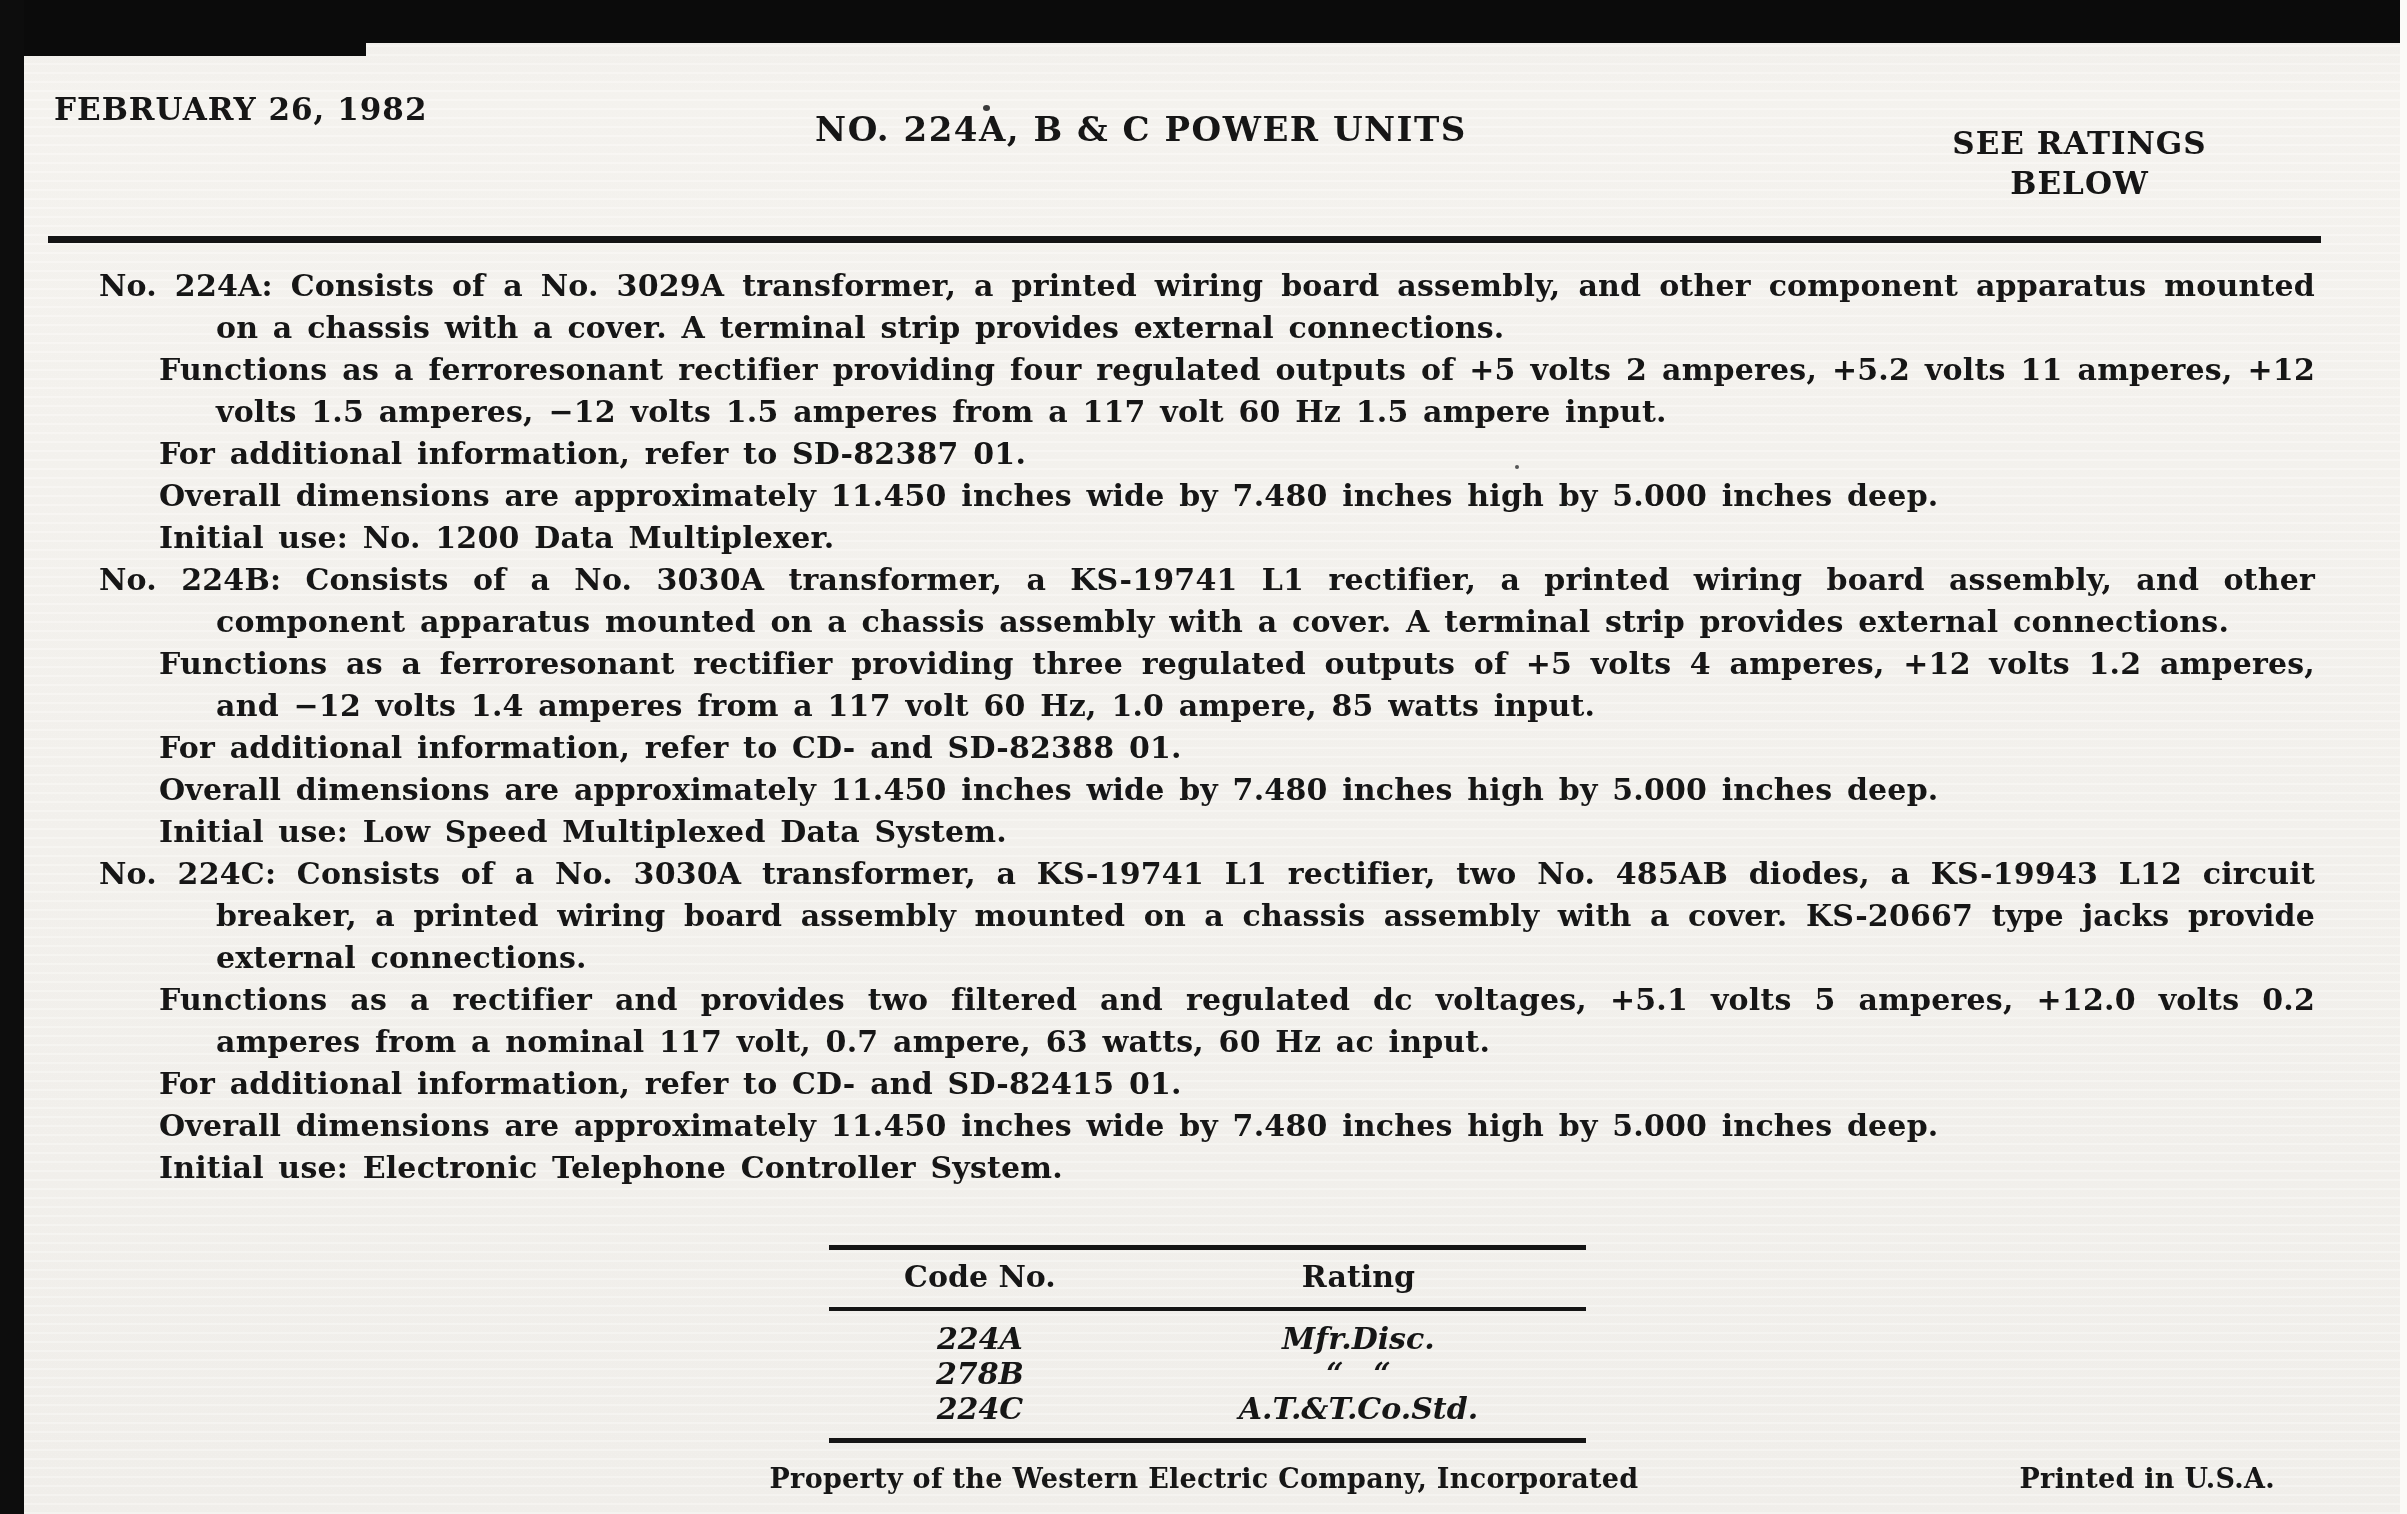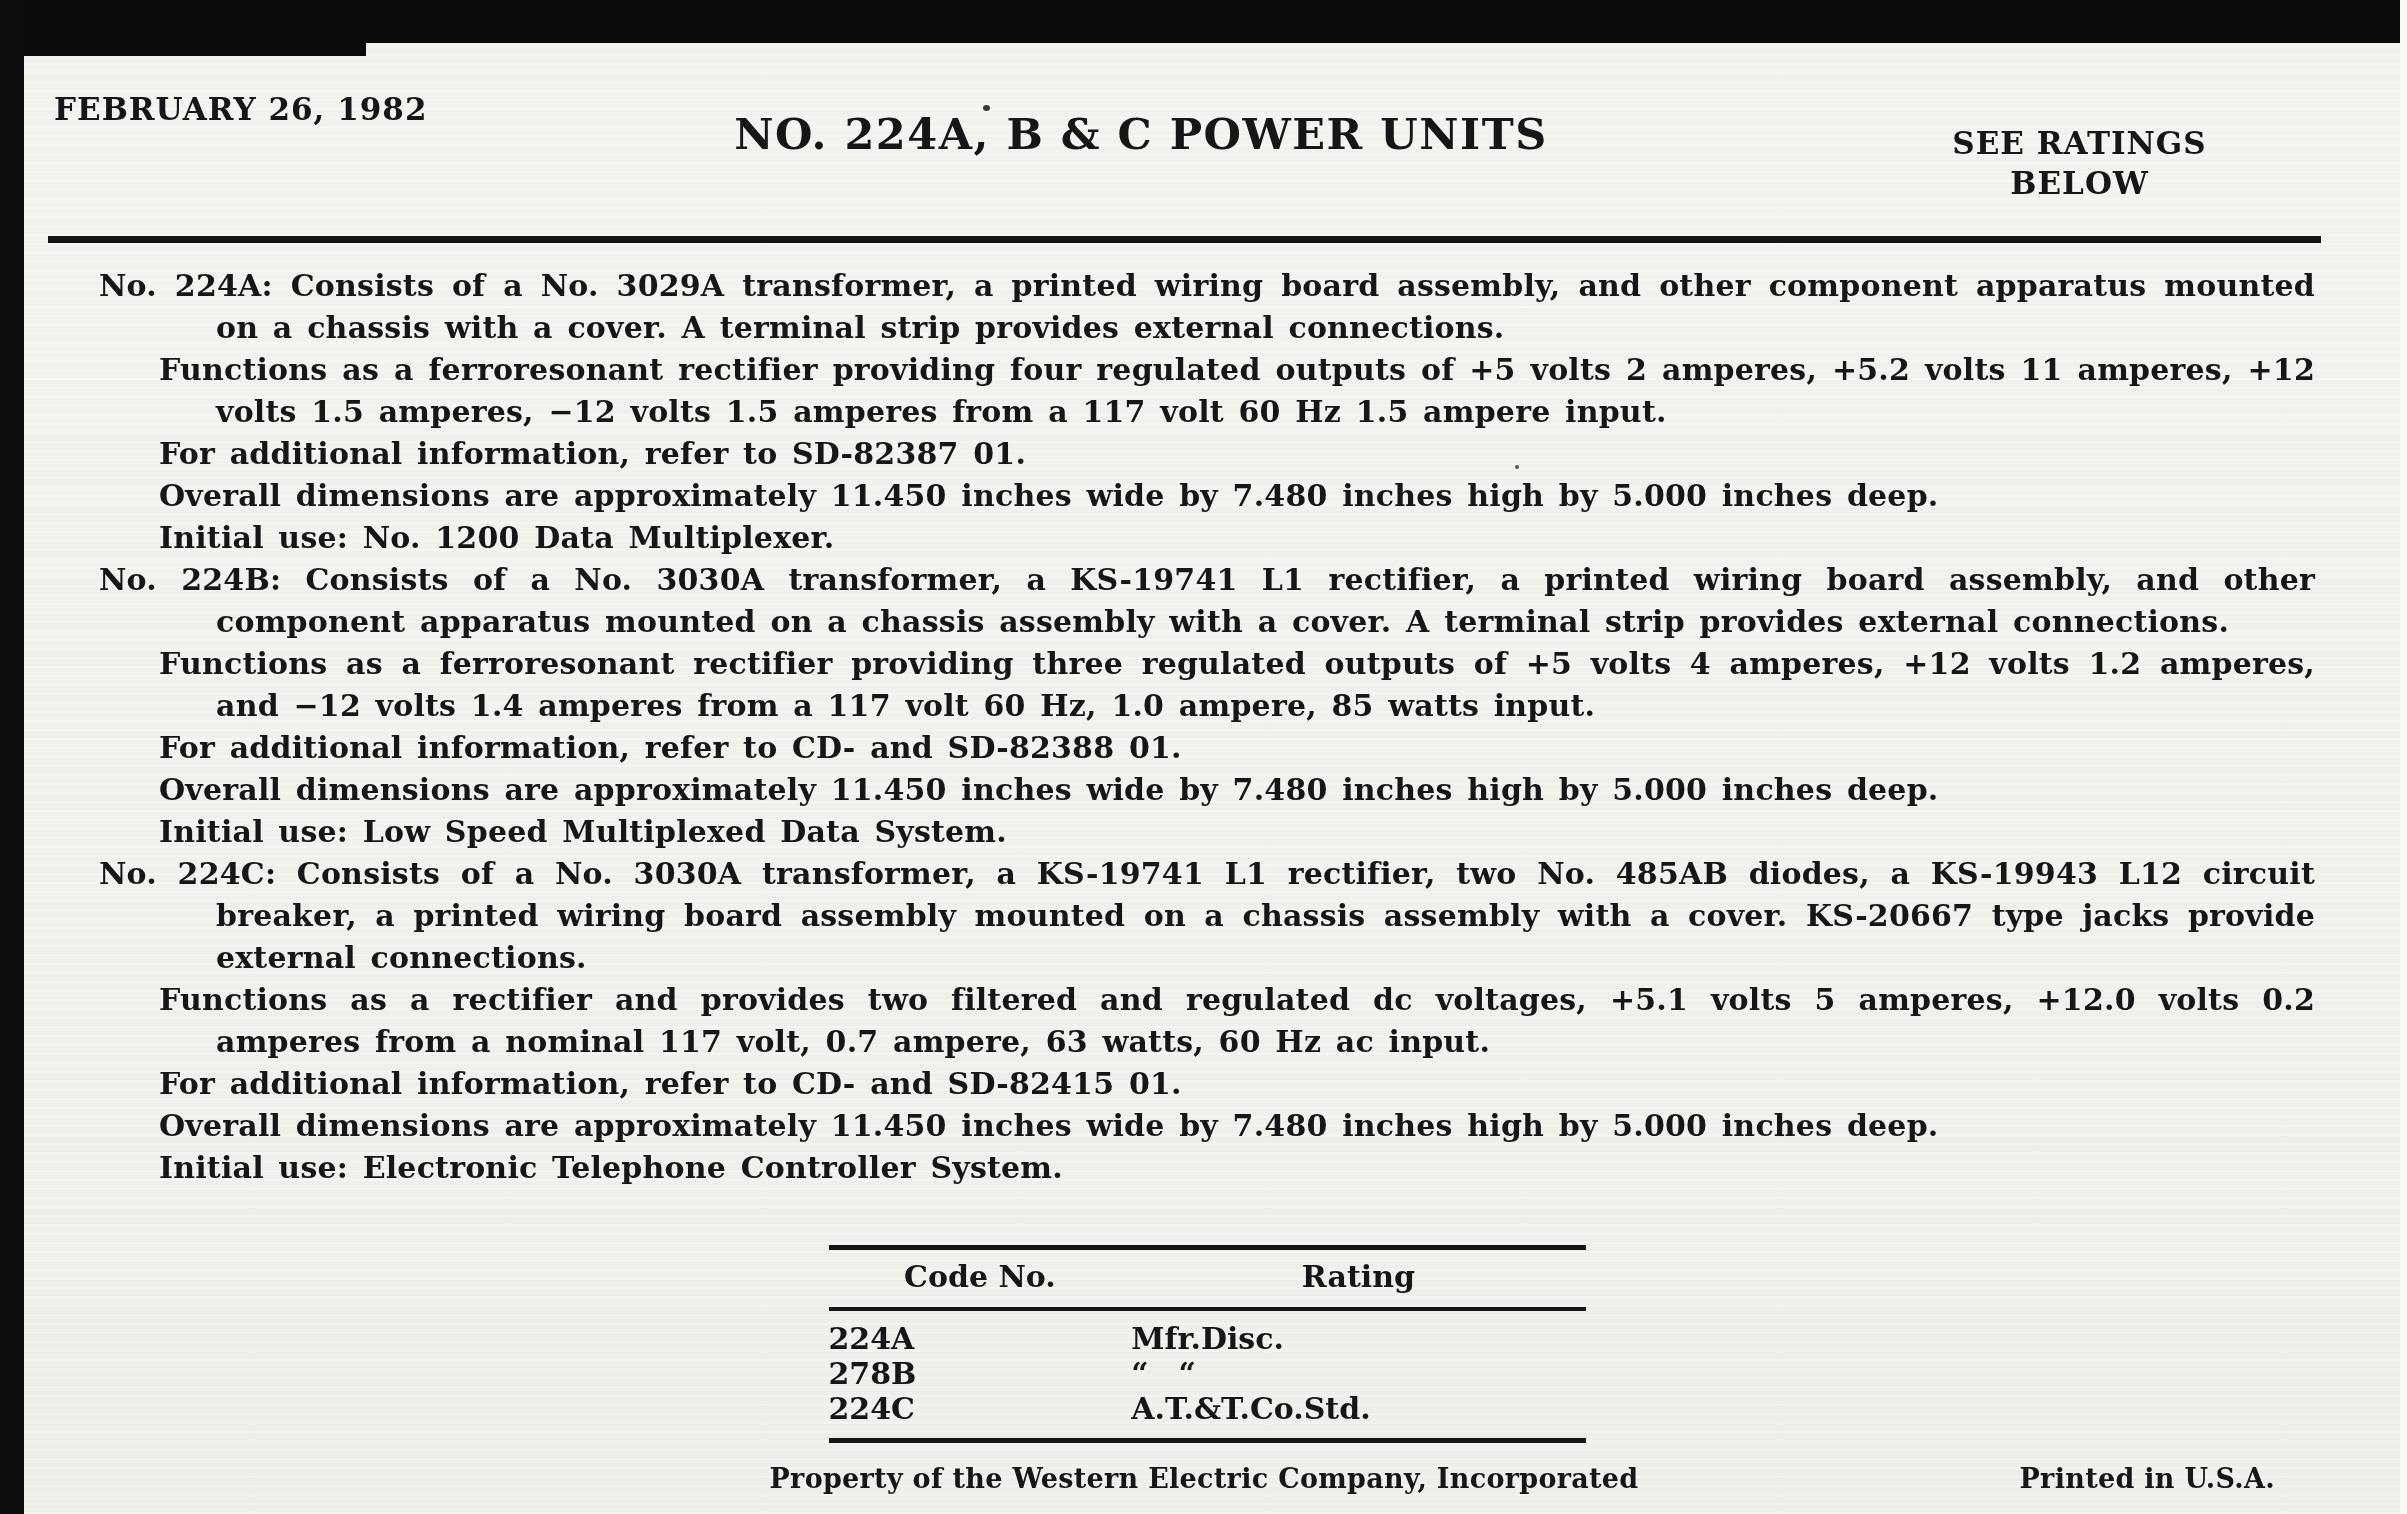--- a/index.html
+++ b/index.html
@@ -42,21 +42,21 @@
     position: absolute; top: 91px; left: 54px; right: 91px; height: 147px;
     display: flex; align-items: flex-start;
   }
   .header-date {
     width: 386px; display: flex; align-items: center;
     font-size: 31px; letter-spacing: 1px; white-space: nowrap;
   }
   .header-divider { width: 4px; background: #141414; }
   .header-title {
     flex: 1; text-align: center; padding-top: 18px;
-    font-size: 43px; letter-spacing: 1.5px;
+    font-size: 34px; letter-spacing: 1.5px;
   }
   .header-ratings {
     width: 475px; text-align: center; padding-top: 32px;
     font-size: 31px; line-height: 40px; letter-spacing: 1px;
   }
   .header-rule {
     position: absolute; top: 236px; left: 48px; right: 87px;
     height: 7px; background: #141414;
   }
 
@@ -83,21 +83,21 @@
     border-top: 5px solid #151515;
     border-bottom: 5px solid #151515;
   }
   .ratings-table th {
     font-size: 30px; font-weight: bold; text-align: center;
     padding: 9px 0 13px;
     border-bottom: 4px solid #151515;
   }
   .ratings-table th:first-child, .ratings-table td:first-child { width: 40%; }
   .ratings-table td {
-    font-size: 30px; line-height: 35px; padding: 0;
+    font-size: 30px; text-align: center; line-height: 35px; padding: 0; font-style: italic;
   }
   .ratings-table tbody tr:first-child td { padding-top: 10px; }
   .ratings-table tbody tr:last-child td { padding-bottom: 12px; }
 
   
   .footer { position: absolute; left: 0; right: 0; top: 1463px; height: 42px; }
   .footer-center {
     position: absolute; left: 0; right: 0; text-align: center;
     font-size: 27px; letter-spacing: 0.3px;
   }

